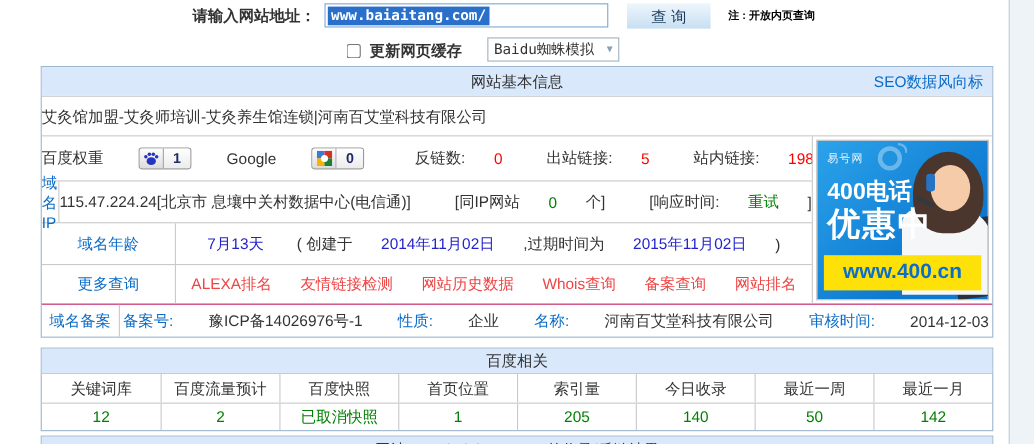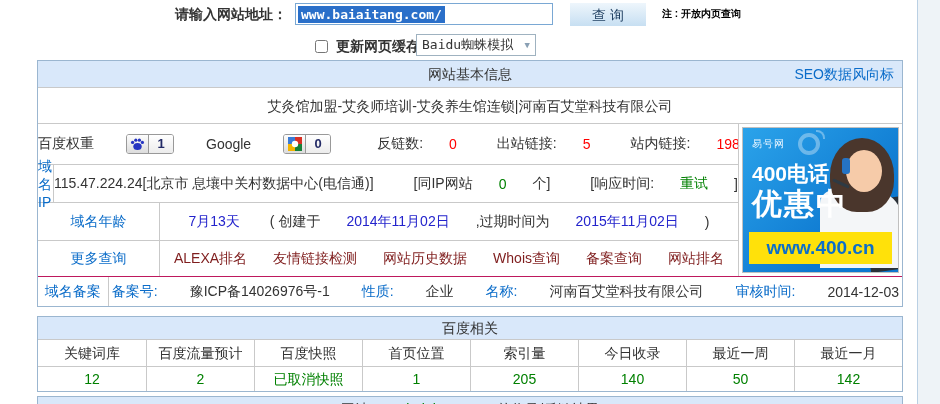--- a/index.html
+++ b/index.html
@@ -26,62 +26,62 @@
   #search-btn {
     left:570px; top:3px; width:76px; height:23px;
     background:linear-gradient(#eef6fc, #c7dff2);
     border:none; text-align:center; line-height:23px;
     color:#1c3c5e; font-size:14px; cursor:pointer;
   }
   #note { left:662px; top:7px; color:#000000; font-size:10px; font-weight:bold; }
   #cache-checkbox { left:315px; top:40px; width:13px; height:13px; margin:0; }
   #cache-label { left:336px; top:38px; font-weight:bold; }
   #spider-select {
-    left:416px; top:34px; width:120px; height:22px;
+    left:443px; top:34px; width:120px; height:22px;
     border:1px solid #9fb2c0; background:#fff; cursor:pointer;
     display:flex; align-items:center; justify-content:space-between;
     padding:0 5px; font-family:"DejaVu Sans Mono", monospace; font-size:13px;
   }
   #spider-select .arrow { color:#8aa0b4; font-size:9px; }
 
   
   .panel {
     position:absolute; left:37px; width:866px;
     border:1px solid #9bb6d0; background:#fff;
   }
   .panel-header {
     background:#d9e8fa; height:26px; line-height:26px;
     text-align:center; position:relative; font-size:14px;
   }
   .hdr-link {
     position:absolute; right:8px; top:0; color:#0a6cc9; text-decoration:none;
   }
   #main-table { top:60px; }
   .site-title {
-    height:36px; line-height:36px; text-align:center;
+    height:36px; line-height:36px; text-align:left;
     border-top:1px solid #c9c9c9; color:#333;
   }
   .mid { display:flex; border-top:1px solid #c9c9c9; }
   .mid-left { width:700px; }
   .row { display:flex; }
   .row + .row { border-top:1px solid #c9c9c9; }
   .row-label {
     width:122px; border-right:1px solid #c9c9c9; color:#0a6cc9;
     display:flex; align-items:center; justify-content:center;
   }
   .row-content {
     flex:1; display:flex; align-items:center; justify-content:center;
     flex-wrap:nowrap; white-space:nowrap;gap:26px;
   }
   .h40{height:40px} .h38{height:38px} .h36{height:36px}
   .icp-row { display:flex; height:30px; border-top:1px solid #be185d; }
   .icp-row .row-content span { margin:0 3px; }
   .red { color:#f00; }
   .green { color:#008000; }
-  .glink { color:#7f1d1d; text-decoration:none; margin:0 0; cursor:pointer;text-align:center; }
+  .glink { color:#ef4444; text-decoration:none; margin:0 0; cursor:pointer;text-align:center; }
   .dblue { color:#2323cc; }
   .lblue { color:#0a6cc9; }
   .gap-l { margin-left:14px; }
   .gap-s { margin-left:4px; }
 
   
   .badge {
     display:inline-flex; align-items:stretch; height:20px; margin:0 6px;
     border:1px solid #999; border-radius:3px; overflow:hidden; background:#fff;
   }

